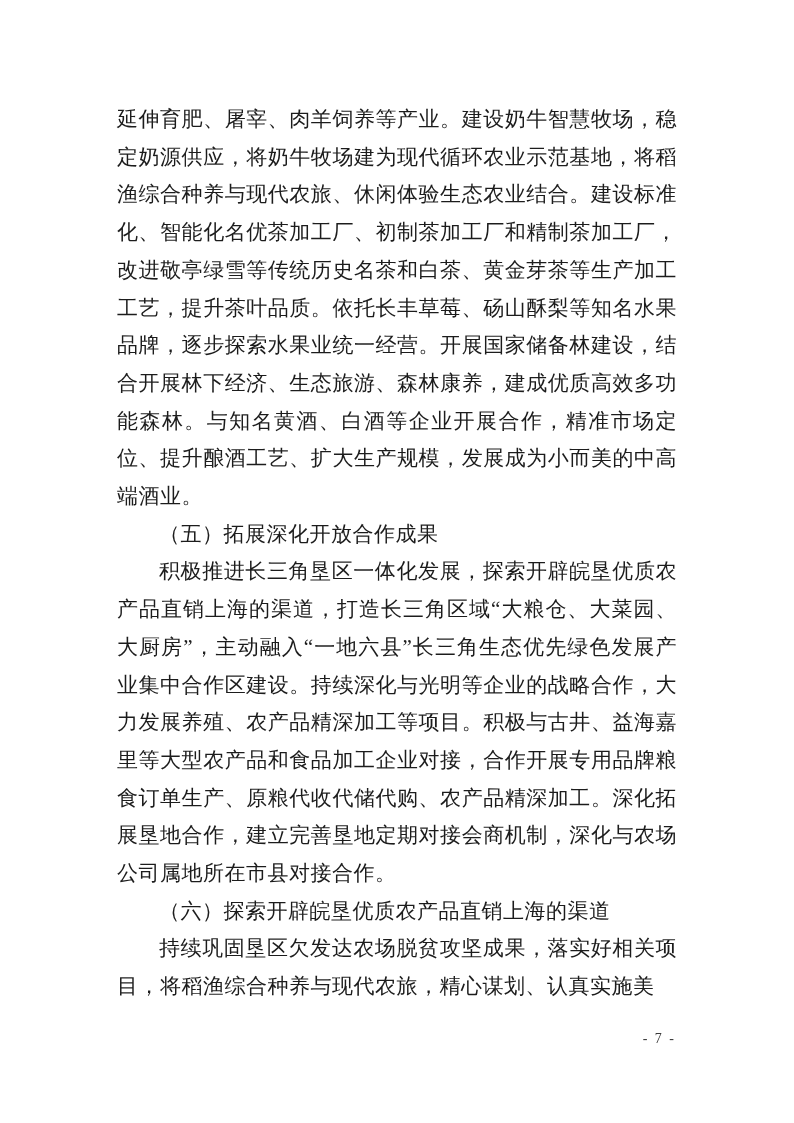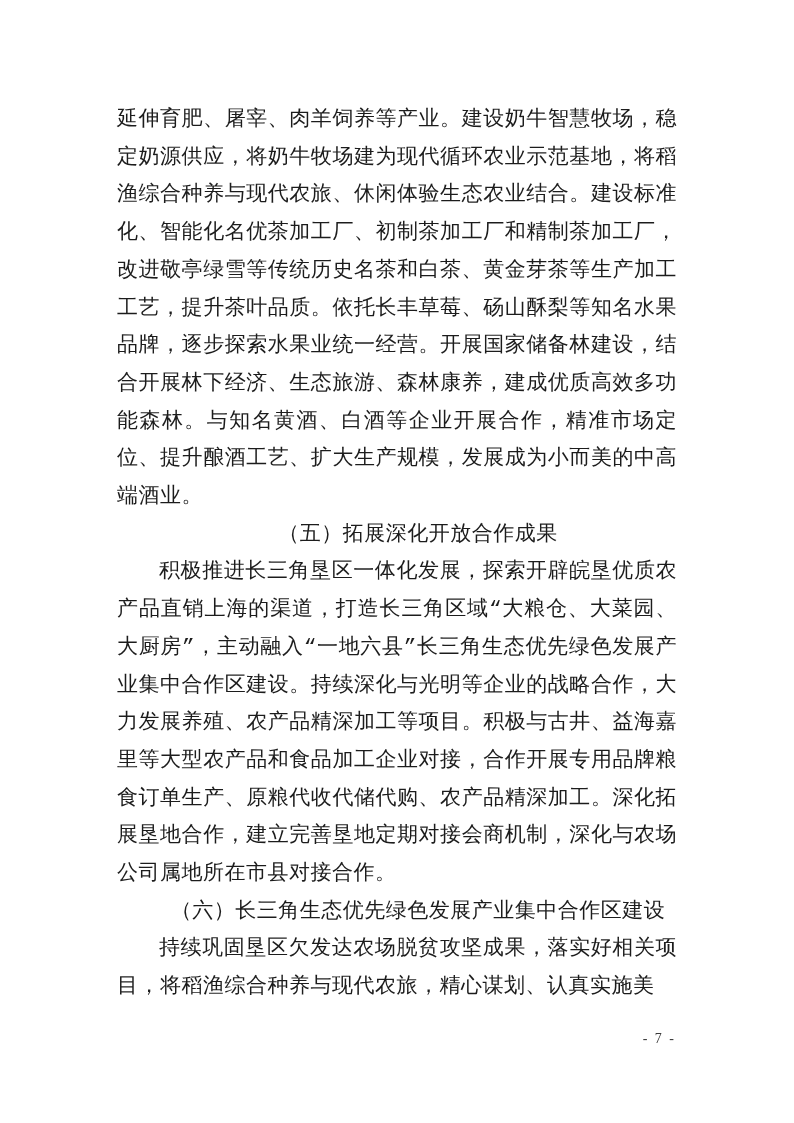--- a/index.html
+++ b/index.html
@@ -23,27 +23,26 @@
   }
   .para {
     margin: 0;
     font-size: 21px;
     line-height: 37.7px;
     color: #1c1c1c;
     text-align: justify;
     text-justify: inter-ideograph;
     letter-spacing: 0.5px;
     word-break: break-all;
-    font-family: Liberation Mono, monospace;
   }
   .para.indent {
     text-indent: 2em;
   }
   .para.heading {
-    text-align: center;
+    text-align: left;
     font-weight: normal;
   }
   .page-number {
     position: absolute;
     top: 1030px;
     right: 118px;
     font-size: 14px;
     line-height: 18px;
     color: #3a3a3a;
     letter-spacing: 2px;
@@ -51,17 +50,17 @@
   }
 </style>
 </head>
 <body>
 
 <div class="page">
   <div class="content">
       <p class="para body">延伸育肥、屠宰、肉羊饲养等产业。建设奶牛智慧牧场，稳定奶源供应，将奶牛牧场建为现代循环农业示范基地，将稻渔综合种养与现代农旅、休闲体验生态农业结合。建设标准化、智能化名优茶加工厂、初制茶加工厂和精制茶加工厂，改进敬亭绿雪等传统历史名茶和白茶、黄金芽茶等生产加工工艺，提升茶叶品质。依托长丰草莓、砀山酥梨等知名水果品牌，逐步探索水果业统一经营。开展国家储备林建设，结合开展林下经济、生态旅游、森林康养，建成优质高效多功能森林。与知名黄酒、白酒等企业开展合作，精准市场定位、提升酿酒工艺、扩大生产规模，发展成为小而美的中高端酒业。</p>
       <p class="para heading indent">（五）拓展深化开放合作成果</p>
       <p class="para body indent">积极推进长三角垦区一体化发展，探索开辟皖垦优质农产品直销上海的渠道，打造长三角区域“大粮仓、大菜园、大厨房”，主动融入“一地六县”长三角生态优先绿色发展产业集中合作区建设。持续深化与光明等企业的战略合作，大力发展养殖、农产品精深加工等项目。积极与古井、益海嘉里等大型农产品和食品加工企业对接，合作开展专用品牌粮食订单生产、原粮代收代储代购、农产品精深加工。深化拓展垦地合作，建立完善垦地定期对接会商机制，深化与农场公司属地所在市县对接合作。</p>
-      <p class="para heading indent">（六）长三角生态优先绿色发展产业集中合作区建设</p>
+      <p class="para heading indent">（六）探索开辟皖垦优质农产品直销上海的渠道</p>
       <p class="para body indent">持续巩固垦区欠发达农场脱贫攻坚成果，落实好相关项目，将稻渔综合种养与现代农旅，精心谋划、认真实施美</p>
     </div>
   <div class="page-number">- 7 -</div>
 </div>
 
 </body></html>

